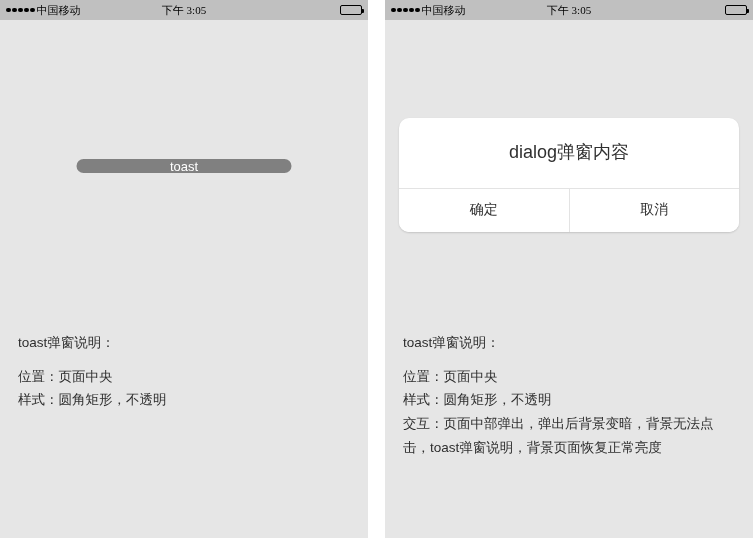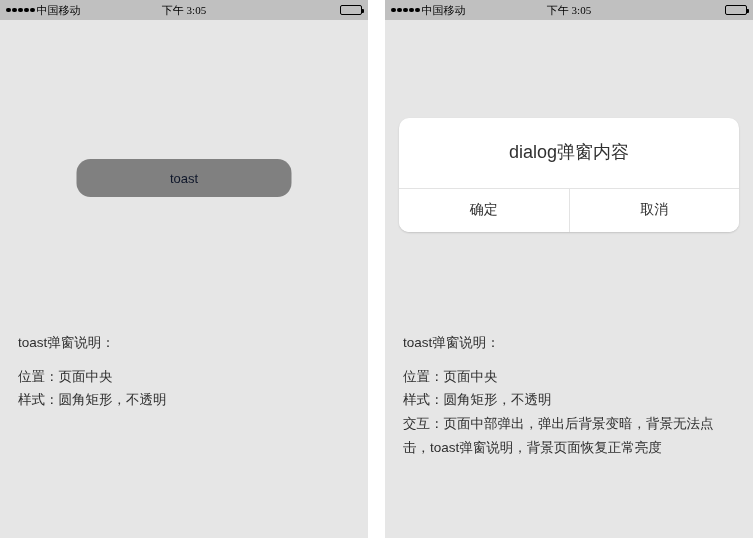--- a/index.html
+++ b/index.html
@@ -50,27 +50,27 @@
     position: relative;
   }
 
   
   .toast-pill {
     position: absolute;
     top: 139px;
     left: 50%;
     transform: translateX(-50%);
     width: 215px;
-    height: 38px;
+    height: 14px;
     background: #808080;
     border-radius: 14px;
     display: flex;
     align-items: center;
     justify-content: center;
-    color: #0f172a;
+    color: #ffffff;
     font-size: 13px;
     font-weight: 500;
   }
   .dialog-card {
     position: absolute;
     top: 98px;
     left: 14px;
     right: 14px;
     background: #ffffff;
     border-radius: 10px;

